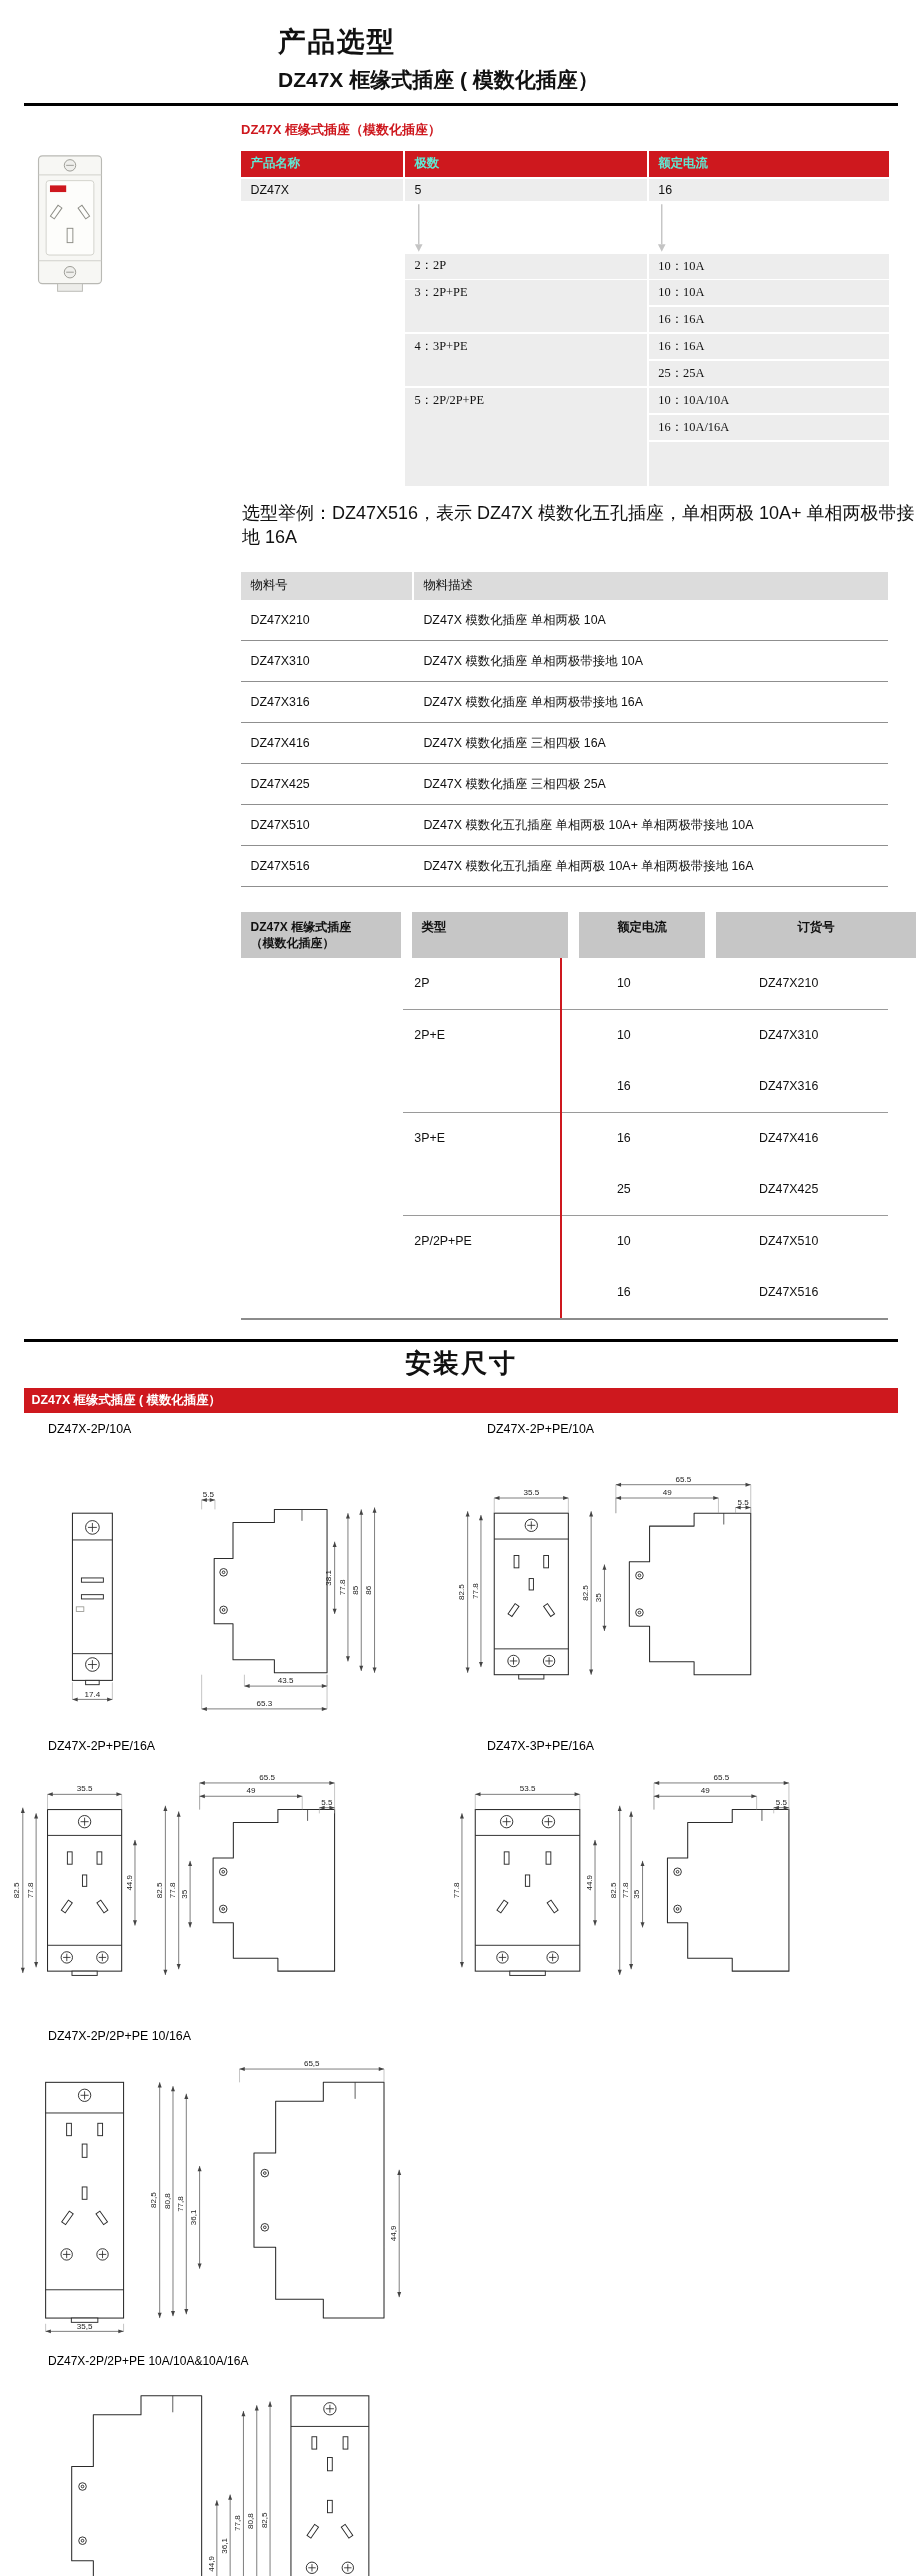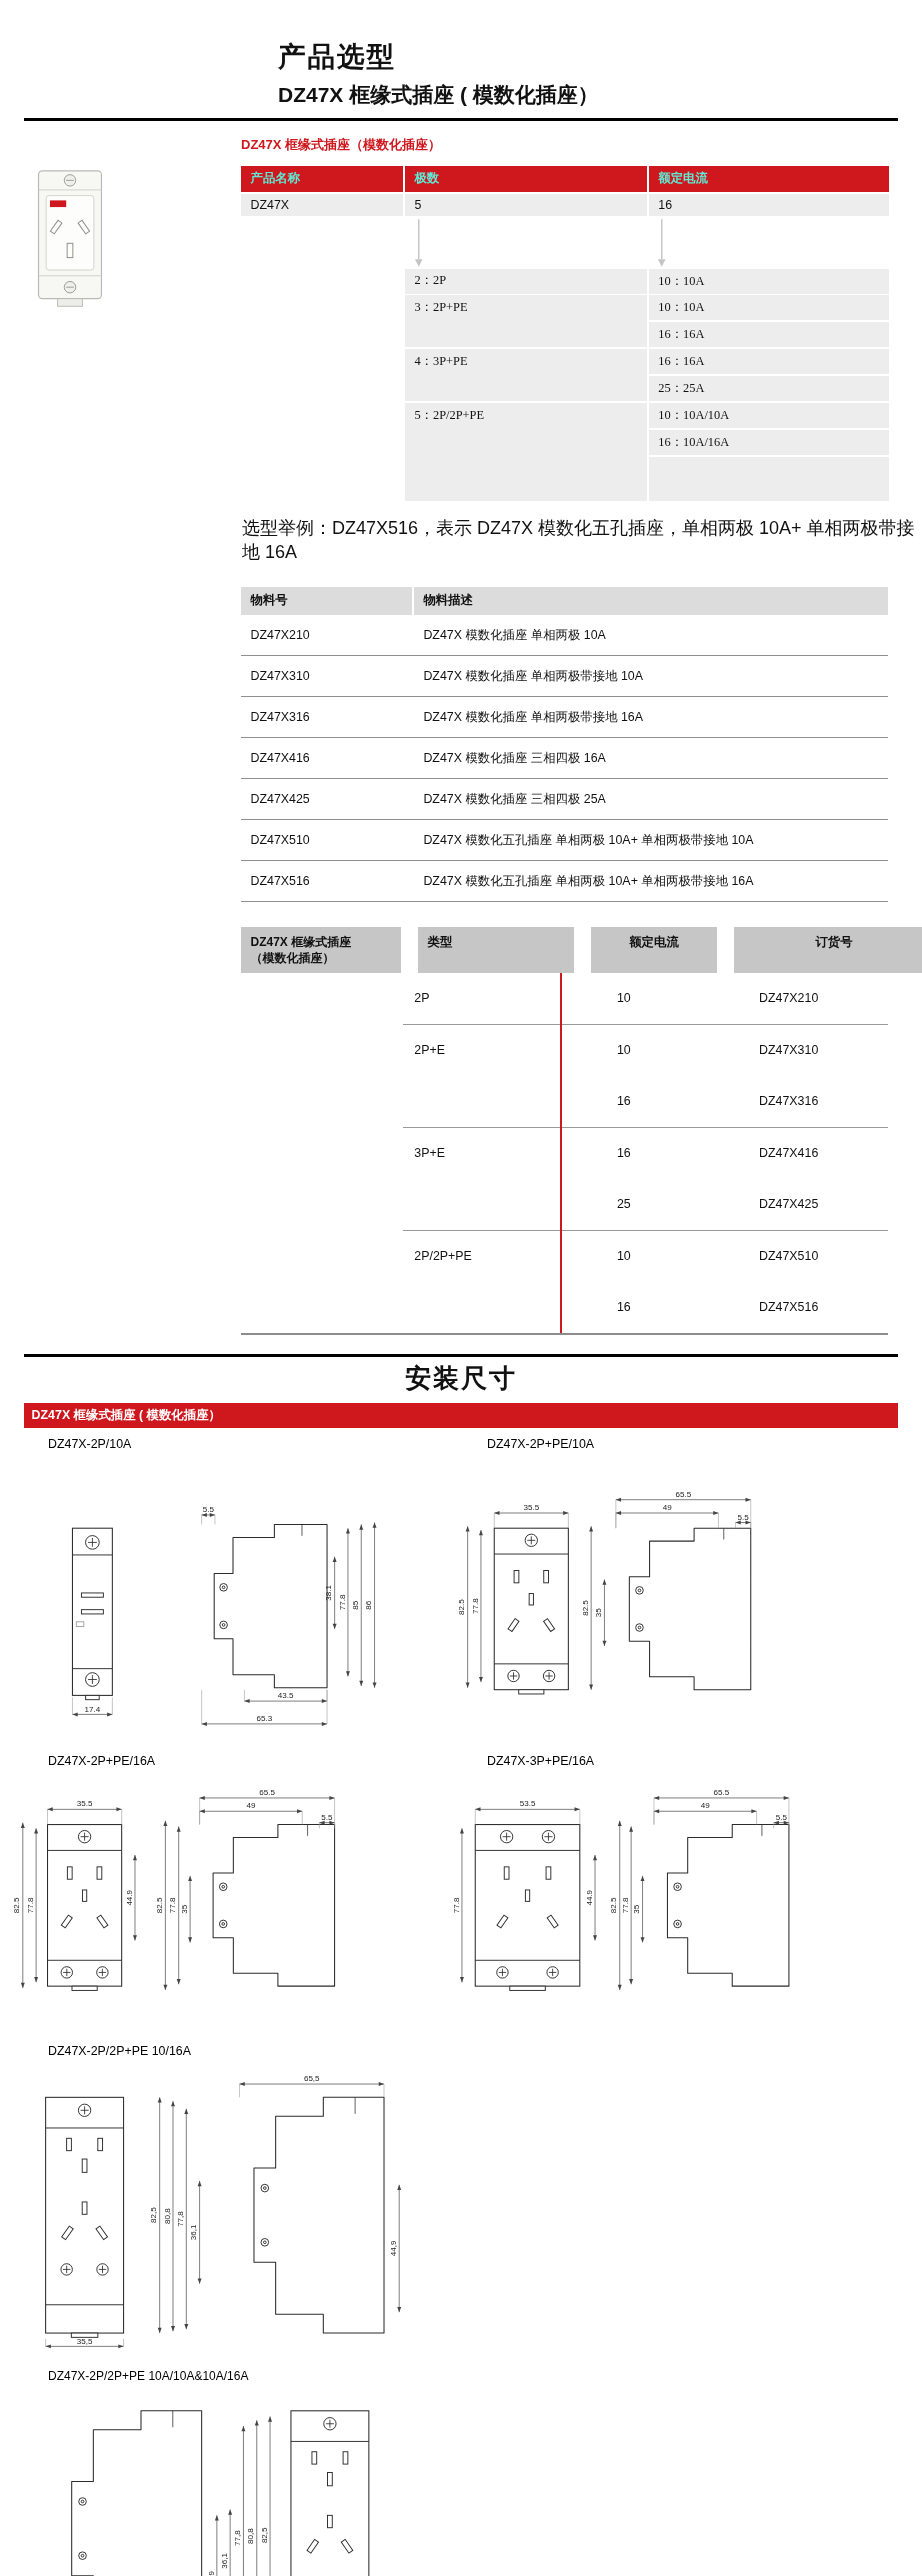--- a/index.html
+++ b/index.html
@@ -1,21 +1,21 @@
 <!DOCTYPE html>
 <html style="--red: #ce181e; --rowbg: #ededed; --t2head: #dcdcdc; --t3head: #c6c6c6;font-size:15px"><head>
 <meta charset="utf-8">
 <style>
   * { margin:0; padding:0; box-sizing:border-box; }
   html,body { background:#fff; }
   body { font-family:"Liberation Sans","DejaVu Sans",sans-serif; color:#111; }
   .page { width:922px; height:2576px; margin:0 auto; overflow:hidden; position:relative; background:#fff; }
 
   
-  .hdr { padding-top:38px; }
+  .hdr { padding-top:23px; }
   .hdr h1 { margin:0 0 5.7px 278px; font-size:27.6px; font-weight:bold; letter-spacing:1.9px; }
   .hdr h2 { margin:0 0 9.5px 278px; font-size:21px; font-weight:bold; }
   .rule { margin:0 24px; border-top:3.8px solid #000; }
   .red-label { margin:15px 0 11.4px 241px; font-size:13px; font-weight:bold; color:var(--red); }
 
   
   .sel-area { position:relative; }
   .photo { position:absolute; left:27px; top:1.9px; }
 
   .t1 { margin-left:241px; width:647px; font-size:12.4px; }
@@ -31,27 +31,27 @@
   .t1-poles { background:var(--rowbg); padding:3.8px 9.5px 0 9.5px; }
   .t1-currents { display:flex; flex-direction:column; gap:1.9px; }
   .t1-cur { background:var(--rowbg); height:25px; line-height:25px; padding:0 9.5px; }
   .t1-cur.fill { height:44px; }
 
   .example { margin:15px 0 0 242px; font-size:18px; }
 
   
   .t2 { margin:23px 0 0 241px; width:647px; font-size:12.4px; }
   .t2-head { display:grid; grid-template-columns:171px 474px; column-gap:1.9px; }
-  .t2-head .cell { background:var(--t2head); font-weight:bold; padding:5.7px 9.5px; }
+  .t2-head .cell { background:var(--t2head); font-weight:normal; padding:5.7px 9.5px; }
   .t2-row { display:grid; grid-template-columns:171px 474px; column-gap:1.9px; height:41px; align-items:center; border-bottom:1px solid #8f8f8f; }
   .t2-row .cell { padding-left:9.5px; }
 
   
   .t3 { margin:25px 0 0 241px; width:647px; font-size:12.4px; }
-  .t3-head { display:grid; grid-template-columns:160px 156px 126px 200px; column-gap:17px; }
+  .t3-head { display:grid; grid-template-columns:160px 156px 126px 200px; column-gap:11px; }
   .t3-head .cell { background:var(--t3head); font-weight:bold; padding:6.7px 9.5px; }
   .t3-head .corner { font-size:12px; line-height:1.35; }
   .t3-head .c-center { text-align:center; }
   .t3-body { position:relative; border-bottom:2.9px solid #8c8c8c; }
   .t3-redline { position:absolute; left:319px; top:0; bottom:0; width:1.9px; background:var(--red); }
   .t3-entry { display:grid; grid-template-columns:160px 156px 126px 200px; column-gap:1.9px; height:51px; align-items:center; }
   .t3-entry .type { padding-left:11.4px; }
   .t3-entry .cur { text-align:center; }
   .t3-entry .ord { text-align:center; }
   .t3-sep { height:1px; background:#9a9a9a; margin-left:162px; }

